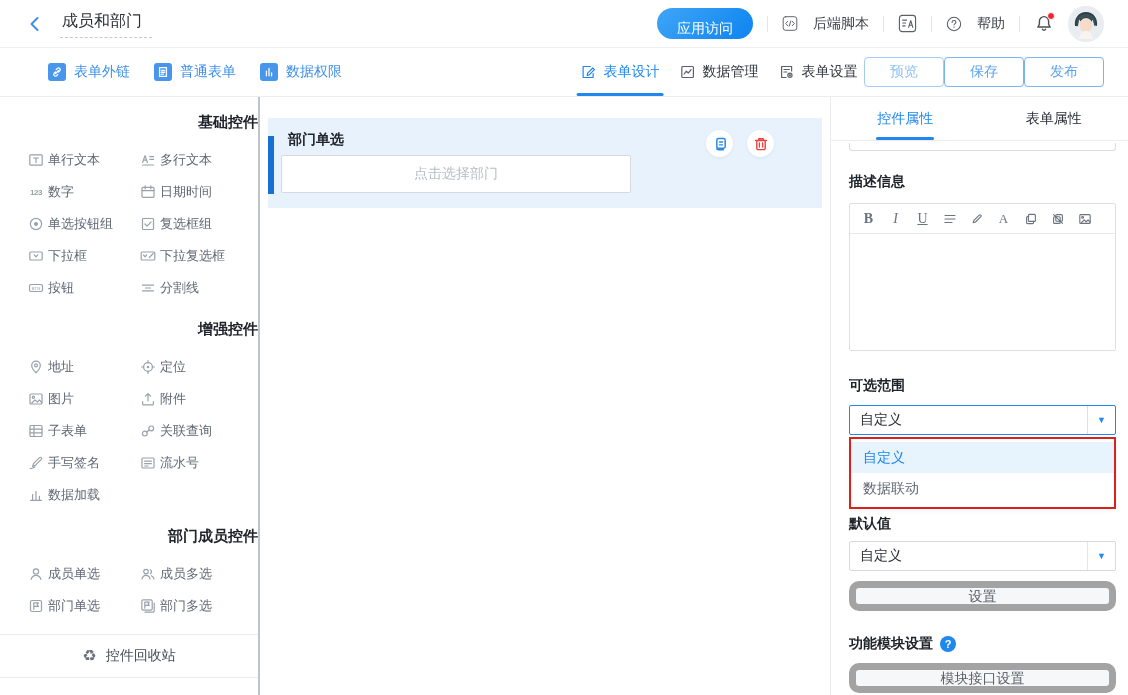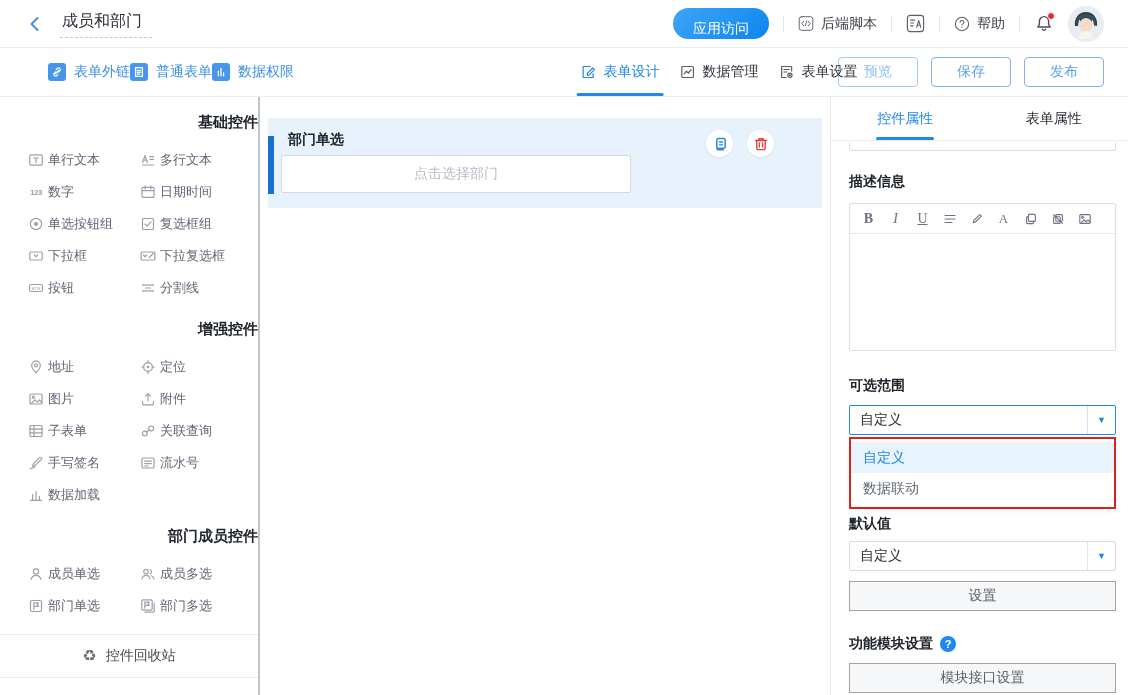--- a/index.html
+++ b/index.html
@@ -6,38 +6,38 @@
   html,body { width:1128px; height:695px; overflow:hidden; }
   body { font-family:"Liberation Sans","DejaVu Sans",sans-serif; font-size:14px; color:#30343c; background:#fff; }
 
   
   .topbar { height:48px; display:flex; align-items:center; border-bottom:1px solid #eceef1; background:#fff; padding:0 24px 0 26px; position:relative; z-index:5; }
   .back-btn { display:flex; align-items:center; cursor:pointer; margin-right:16px; }
   .app-title { font-size:16px; color:#2b2f36; padding:2px 10px 5px 2px; border-bottom:1px dashed #c6c9ce; }
   .topbar-right { margin-left:auto; display:flex; align-items:center; gap:14px; }
   .pill-btn { background:linear-gradient(135deg,#3fa5f7,#0d84f0); color:#fff; border:none; border-radius:16px; height:31px; padding:12px 20px; font-size:14px; cursor:pointer; font-family:inherit; }
   .v-div { width:1px; height:16px; background:#e3e5e8; }
-  .top-item { display:flex; align-items:center; gap:7px; color:#3a3f47; font-size:14px; cursor:pointer; }
+  .top-item { display:flex; align-items:center; gap:15px; color:#3a3f47; font-size:14px; cursor:pointer; }
   .bell-wrap { position:relative; cursor:pointer; display:flex; }
   .bell-dot { position:absolute; right:-1px; top:-2px; width:8px; height:8px; border-radius:50%; background:#f5222d; border:1.5px solid #fff; }
   .avatar { width:36px; height:36px; border-radius:50%; overflow:hidden; background:#e9edf2; cursor:pointer; }
 
   
   .navbar { height:49px; display:flex; align-items:center; border-bottom:1px solid #ebedf0; background:#fff; padding:0 24px 0 48px; position:relative; z-index:4; }
-  .nav-left { display:flex; align-items:center; }
+  .nav-left { display:flex; align-items:center; gap:24px; }
   .nav-link { display:flex; align-items:center; gap:8px; color:#3d8fe8; font-size:14px; cursor:pointer; }
   .nav-sq { width:18px; height:18px; background:#4796ec; border-radius:3px; display:flex; align-items:center; justify-content:center; }
   .nav-sq svg { stroke:#fff; fill:none; stroke-width:1.5; stroke-linecap:round; stroke-linejoin:round; }
   .nav-center { position:absolute; left:50%; transform:translateX(6%); display:flex; align-items:center; gap:20px; height:100%; }
   .nav-tab { display:flex; align-items:center; gap:7px; height:100%; color:#30343c; cursor:pointer; position:relative; }
   .nav-tab svg { stroke:#5b6069; fill:none; stroke-width:1.2; stroke-linecap:round; stroke-linejoin:round; }
   .nav-tab.active { color:#1f87ee; }
   .nav-tab.active svg { stroke:#1f87ee; }
   .nav-tab.active::after { content:""; position:absolute; left:-4px; right:-4px; bottom:0; height:3px; border-radius:2px; background:#1f87ee; }
-  .nav-right { margin-left:auto; display:flex; align-items:flex-end; gap:13px; }
+  .nav-right { margin-left:auto; display:flex; align-items:flex-end; }
   .ghost-btn { width:80px; height:30px; background:#fff; border:1px solid #7ab4f3; border-radius:4px; color:#5ba2f0; font-size:14px; cursor:pointer; font-family:inherit; }
   .ghost-btn.preview { color:#8fc0f4; border-color:#a4cbf6; }
 
   
   .main { display:flex; height:598px; }
 
   
   .sidebar { width:260px; flex:0 0 260px; background:#fff; border-right:2px solid #bfc4cb; padding:16px 0 0 28px; }
   .group-title { font-size:15px; font-weight:bold; color:#20242b; margin:8px 0 12px;text-align:right; }
   .s-grid { display:grid; grid-template-columns:112px 112px; }
@@ -75,21 +75,21 @@
   .select { margin-top:10px; height:30px; border:1px solid #d6dade; border-radius:2px; display:flex; align-items:stretch; cursor:pointer; background:#fff; }
   .select.open { border-color:#1f87ee; }
   .select-value { flex:1; display:flex; align-items:center; padding-left:10px; color:#2b2f36; }
   .select-caret { width:28px; display:flex; align-items:center; justify-content:center; border-left:1px solid #e3e7ec; }
   .select.open .select-caret { border-left-color:#cfe2f8; }
   .caret-glyph { color:#1f87ee; font-size:9px; }
   .annotation-box { margin-top:2px; border:2px solid #e0221c; }
   .dropdown-menu { background:#fff; padding:3px 0; box-shadow:0 2px 8px rgba(0,0,0,.06); }
   .dd-option { height:31px; display:flex; align-items:center; padding-left:12px; font-size:14px; color:#5f6673; cursor:pointer; }
   .dd-option.selected { color:#1f87ee; background:#e7f3fd; }
-  .gray-btn { margin-top:10px; width:100%; height:30px; background:#f6f7f8; border:1px solid #a3a3a3; border-radius:0; color:#586069; font-size:14px; cursor:pointer; font-family:inherit; }
+  .gray-btn { margin-top:10px; width:100%; height:30px; background:#f6f7f8; border:7px solid #a3a3a3; border-radius:10px; color:#586069; font-size:14px; cursor:pointer; font-family:inherit; }
   .label-range { margin-top:26px; }
   .label-default { margin-top:6px; }
   .label-module { margin-top:24px; }
   .q-badge { width:16px; height:16px; border-radius:50%; background:#1f87ee; color:#fff; font-size:11px; font-weight:bold; display:inline-flex; align-items:center; justify-content:center; cursor:pointer; }
   svg { display:block; }
 </style>
 </head>
 <body>
 
 <div class="topbar">

